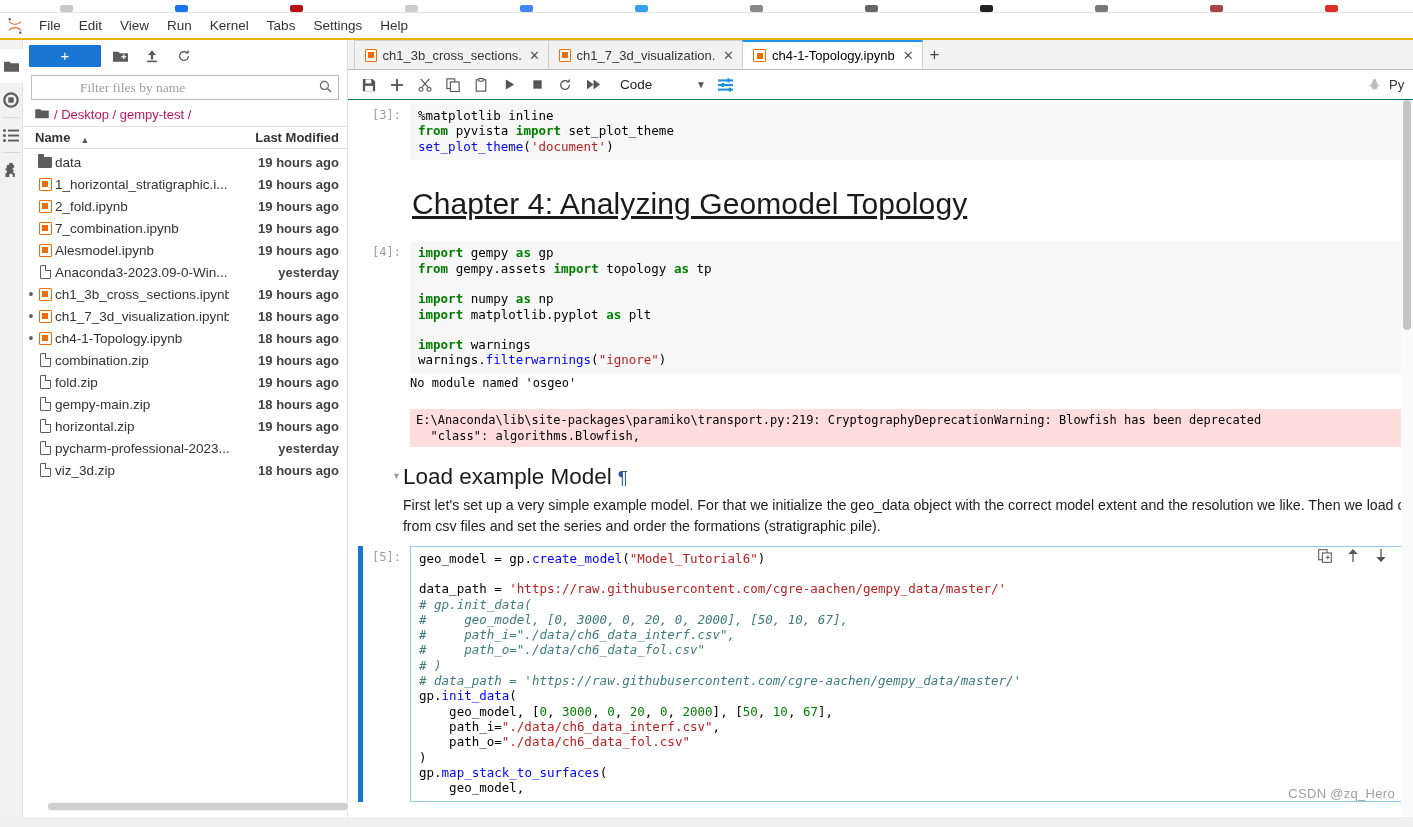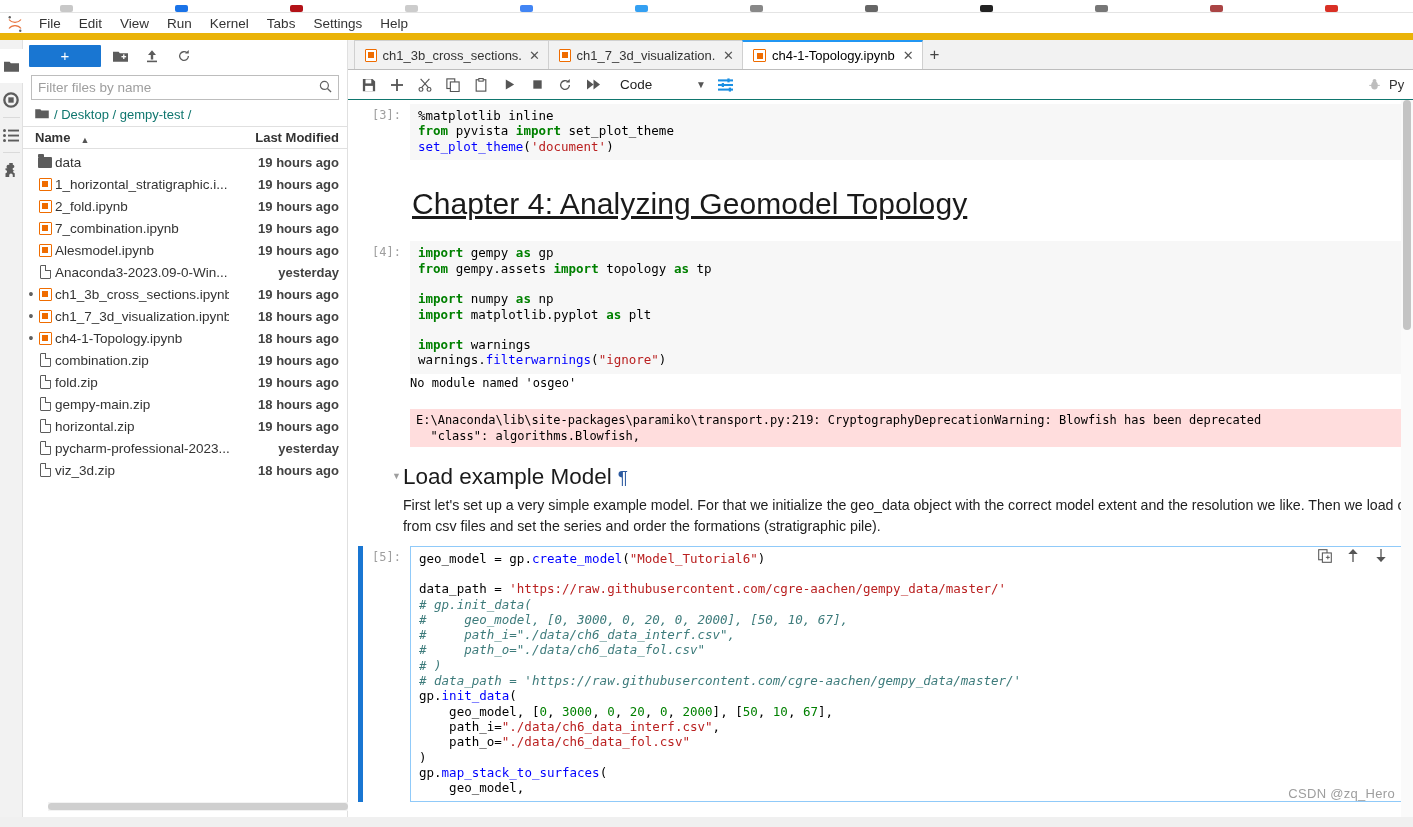--- a/index.html
+++ b/index.html
@@ -19,21 +19,21 @@
     background: #fff; border-bottom: 1px solid #e4e4e4;
     overflow: hidden;
   }
   .chrome-sliver .fav {
     position: absolute; bottom: 0; width: 13px; height: 7px; border-radius: 2px;
   }
 
   
   .menubar {
     position: absolute; top: 14px; left: 0; width: 1413px; height: 26px;
-    background: #fff; border-bottom: 7px solid #eab308;
+    background: #fff; border-bottom: 2px solid #eab308;
     display: flex; align-items: center;
   }
   .jp-logo {
     width: 30px; height: 26px; display: flex; align-items: center; justify-content: center;
   }
   .jp-logo svg { display: block; }
   .menu-item {
     padding: 4px 9px; font-size: 13.5px; color: #333; cursor: default;
     line-height: 18px;
   }
@@ -69,26 +69,26 @@
   .fb-tb-btn {
     width: 26px; height: 22px; display: flex; align-items: center; justify-content: center;
     color: #616161; cursor: pointer; background: none; border: none;
   }
   .fb-filter {
     margin: 3px 8px 4px 8px; height: 25px; border: 1px solid #bdbdbd;
     display: flex; align-items: center; padding: 0 6px; background: #fff;
   }
   .fb-filter input {
     flex: 1; border: none; outline: none; font-size: 13.5px; color: #404040;
-    font-family: Liberation Sans, sans-serif; background: transparent;
+    font-family: Liberation Serif, serif; background: transparent; margin-left: 42px;
   }
   .fb-filter input::placeholder { color: #9e9e9e; }
   .fb-crumbs {
     display: flex; align-items: center; gap: 5px; padding: 3px 10px 4px 12px;
-    font-size: 13px; color: #0f766e; height: 22px;
+    font-size: 13px; color: #be185d; height: 22px;
   }
   .fb-head {
     display: flex; align-items: center; height: 23px;
     border-top: 1px solid #e0e0e0; border-bottom: 1px solid #e0e0e0;
     font-size: 13px; font-weight: bold; color: #333; padding-left: 12px;
   }
   .fb-head .col-name { flex: 1; display: flex; align-items: flex-end; gap: 10px; }
   .fb-head .col-mod  { width: 118px; text-align: right; padding-right: 8px; font-weight: bold;}
   .fb-head .sortarrow { font-size: 9px; color: #555; }
   .fb-list { flex: 1; overflow: hidden; padding-top: 2px; }

